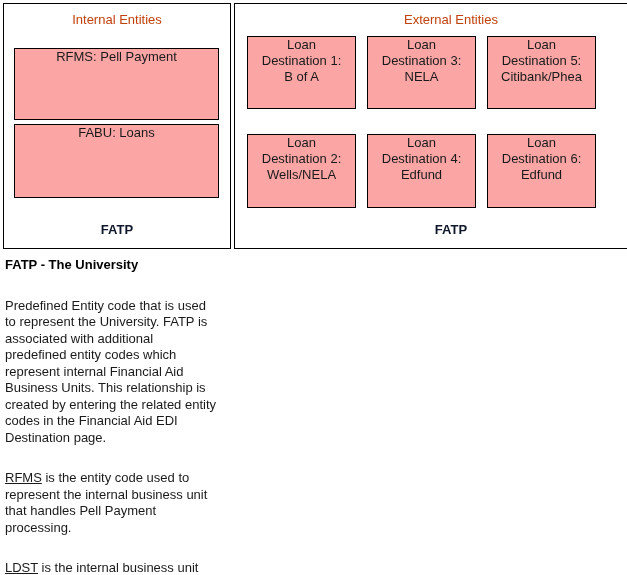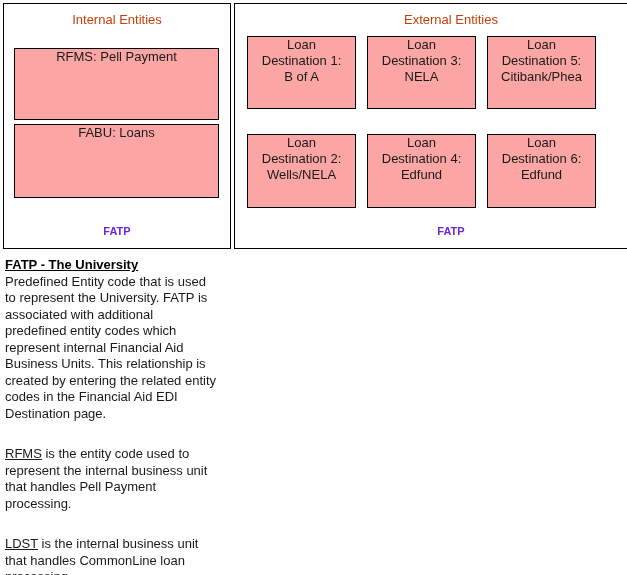--- a/index.html
+++ b/index.html
@@ -34,22 +34,22 @@
     font-size: 13px;
     color: #c2410c;
   }
   .panel-footer {
     position: absolute;
     bottom: 11px;
     left: 0;
     width: 100%;
     text-align: center;
     font-weight: bold;
-    font-size: 11px;
-    color: #6d28d9;
+    font-size: 13px;
+    color: #0f172a;
   }
   .entity-box {
     position: absolute;
     background: #fca5a5;
     border: 1px solid #000000;
     display: flex;
     align-items: flex-start;
     justify-content: center;
     text-align: center;
   }
@@ -72,22 +72,22 @@
   
   .desc {
     position: absolute;
     top: 257px;
     font-size: 13px;
     line-height: 16.5px;
     color: #1a1a1a;
   }
   .desc-fatp { left: 5px;   width: 242px; }
   .desc-ldst { left: 258px; width: 367px; }
-  .desc-heading { font-weight: bold; color: #000000; text-decoration: underline; }
-  .desc-body { white-space: pre-line; }
+  .desc-heading { font-weight: bold; color: #000000; }
+  .desc-body { white-space: pre-line; margin-top: 24px; }
   .desc p.para { margin-top: 24px; white-space: pre-line; }
   .term { text-decoration: underline; }
 </style>
 </head>
 <body>
 
 <div class="canvas">
 
   <div class="panel panel-internal">
     <div class="panel-title">Internal Entities</div>

